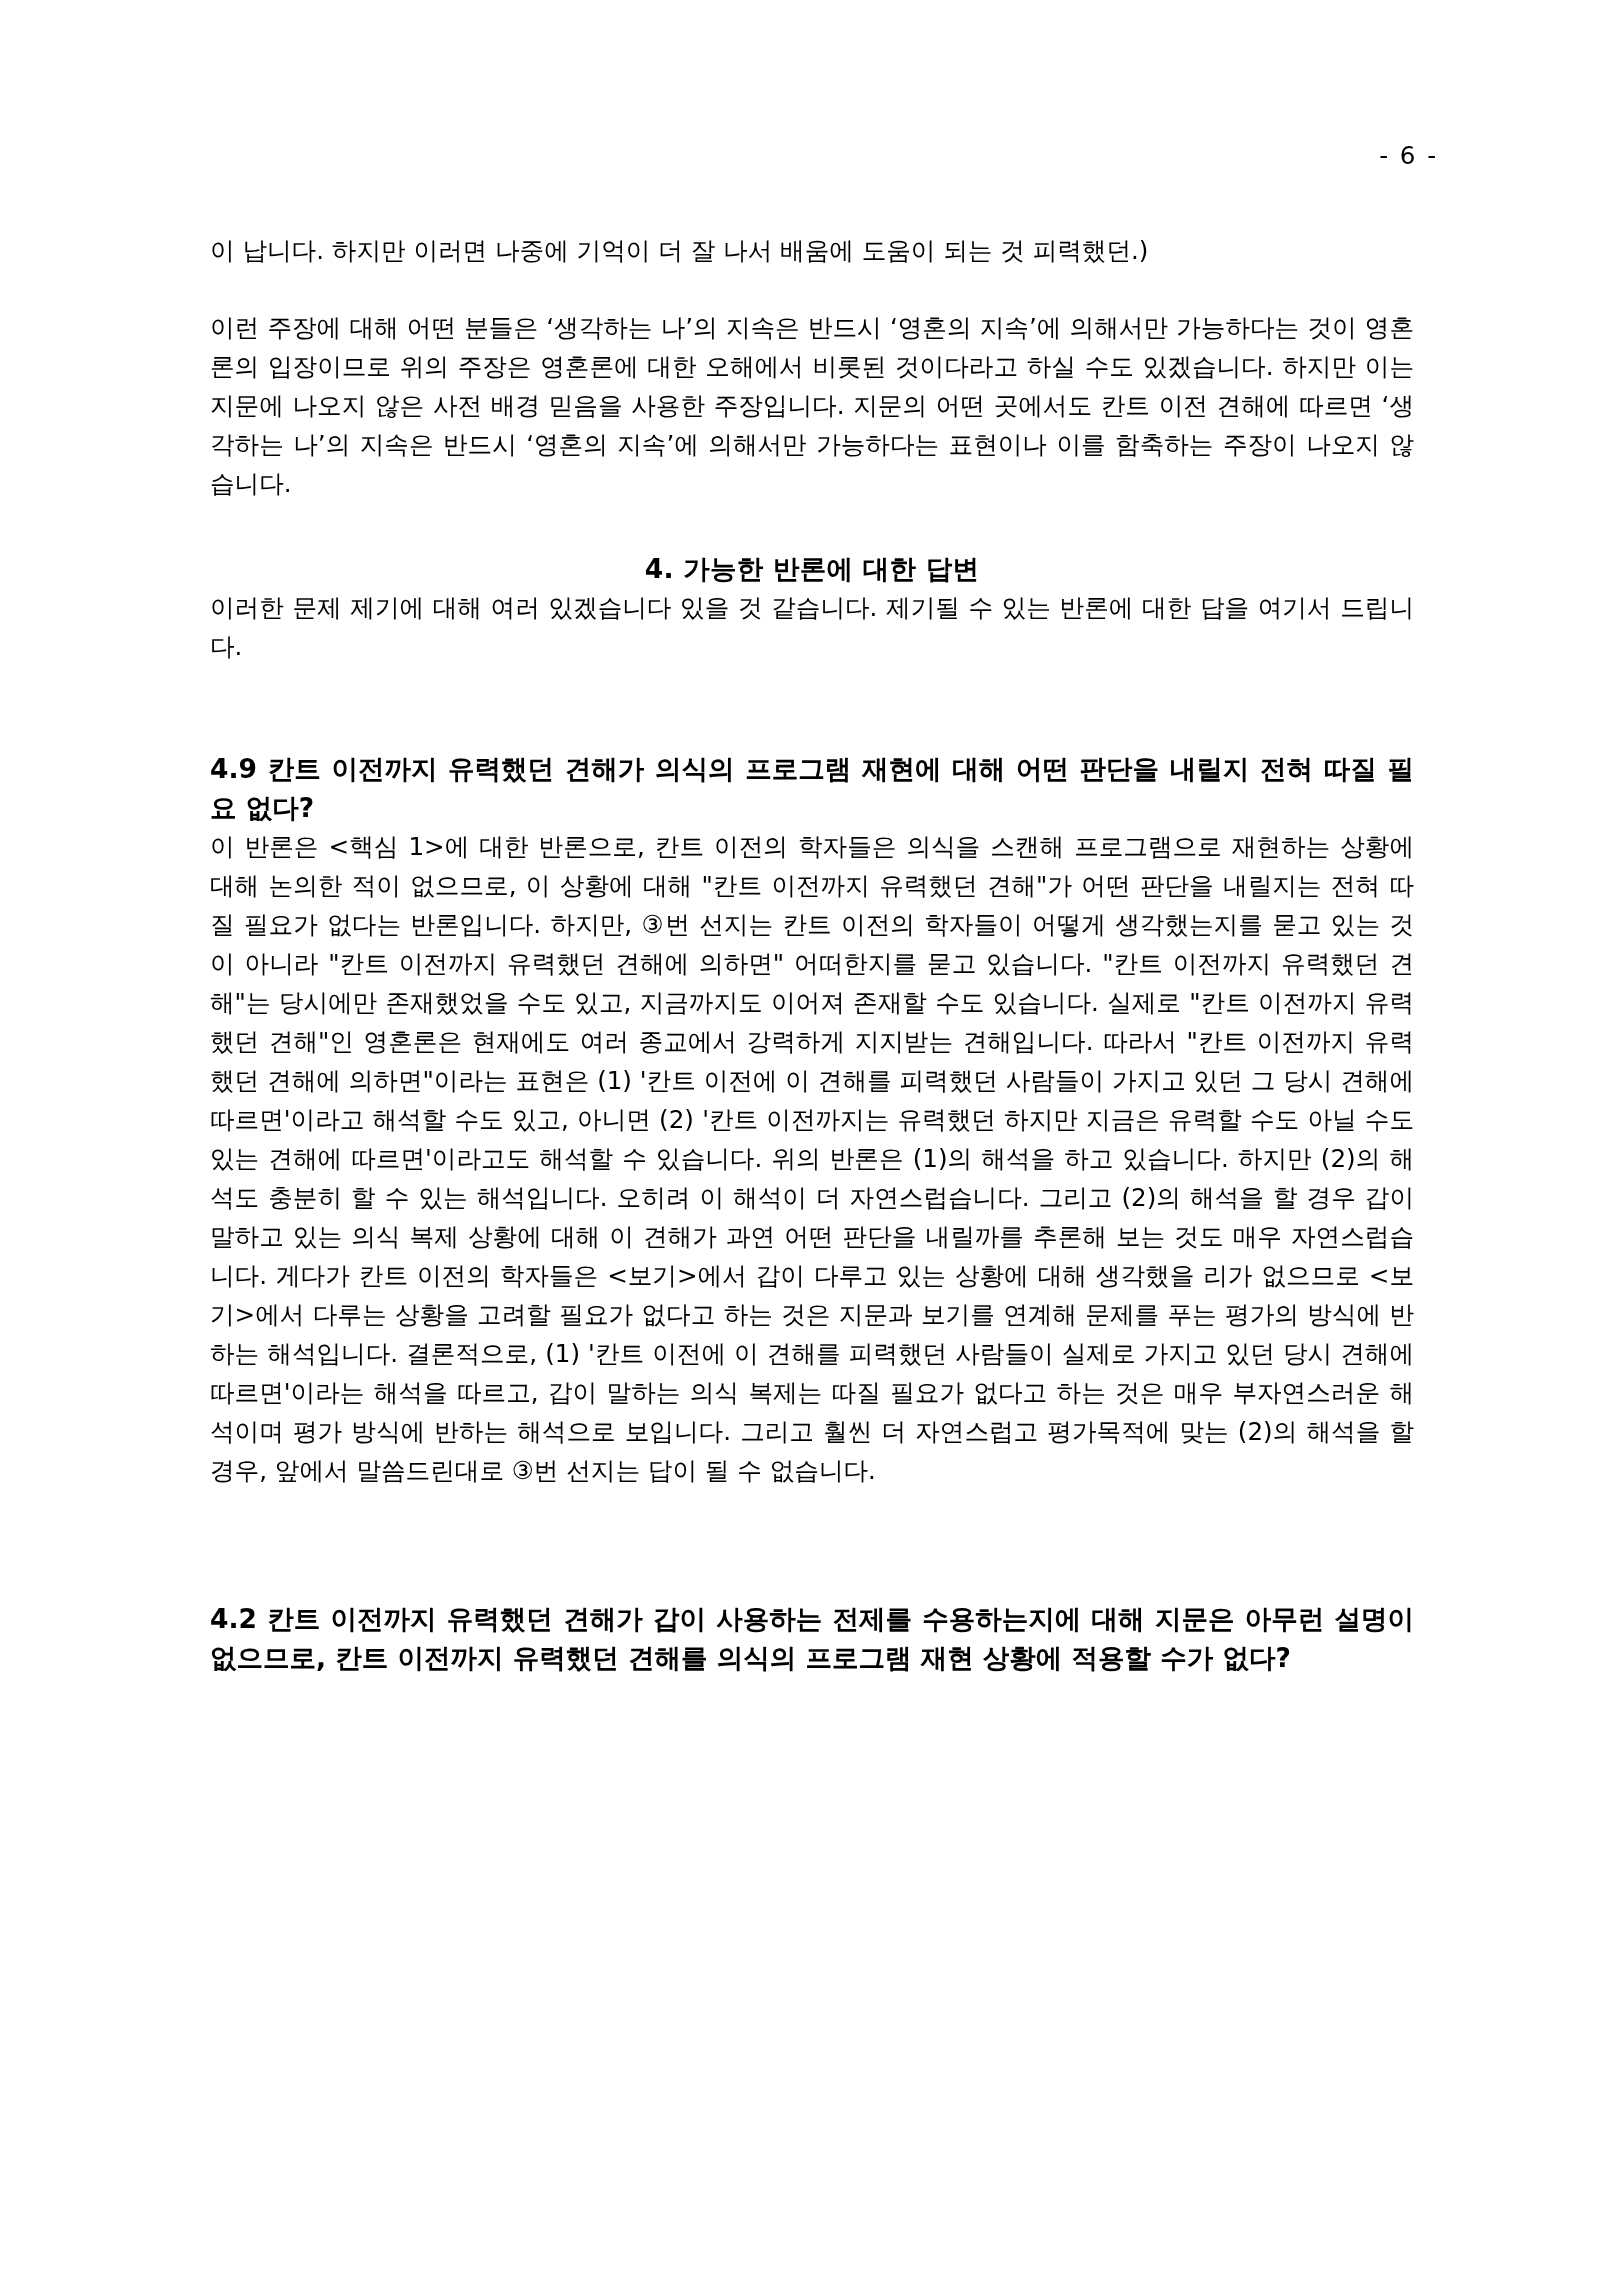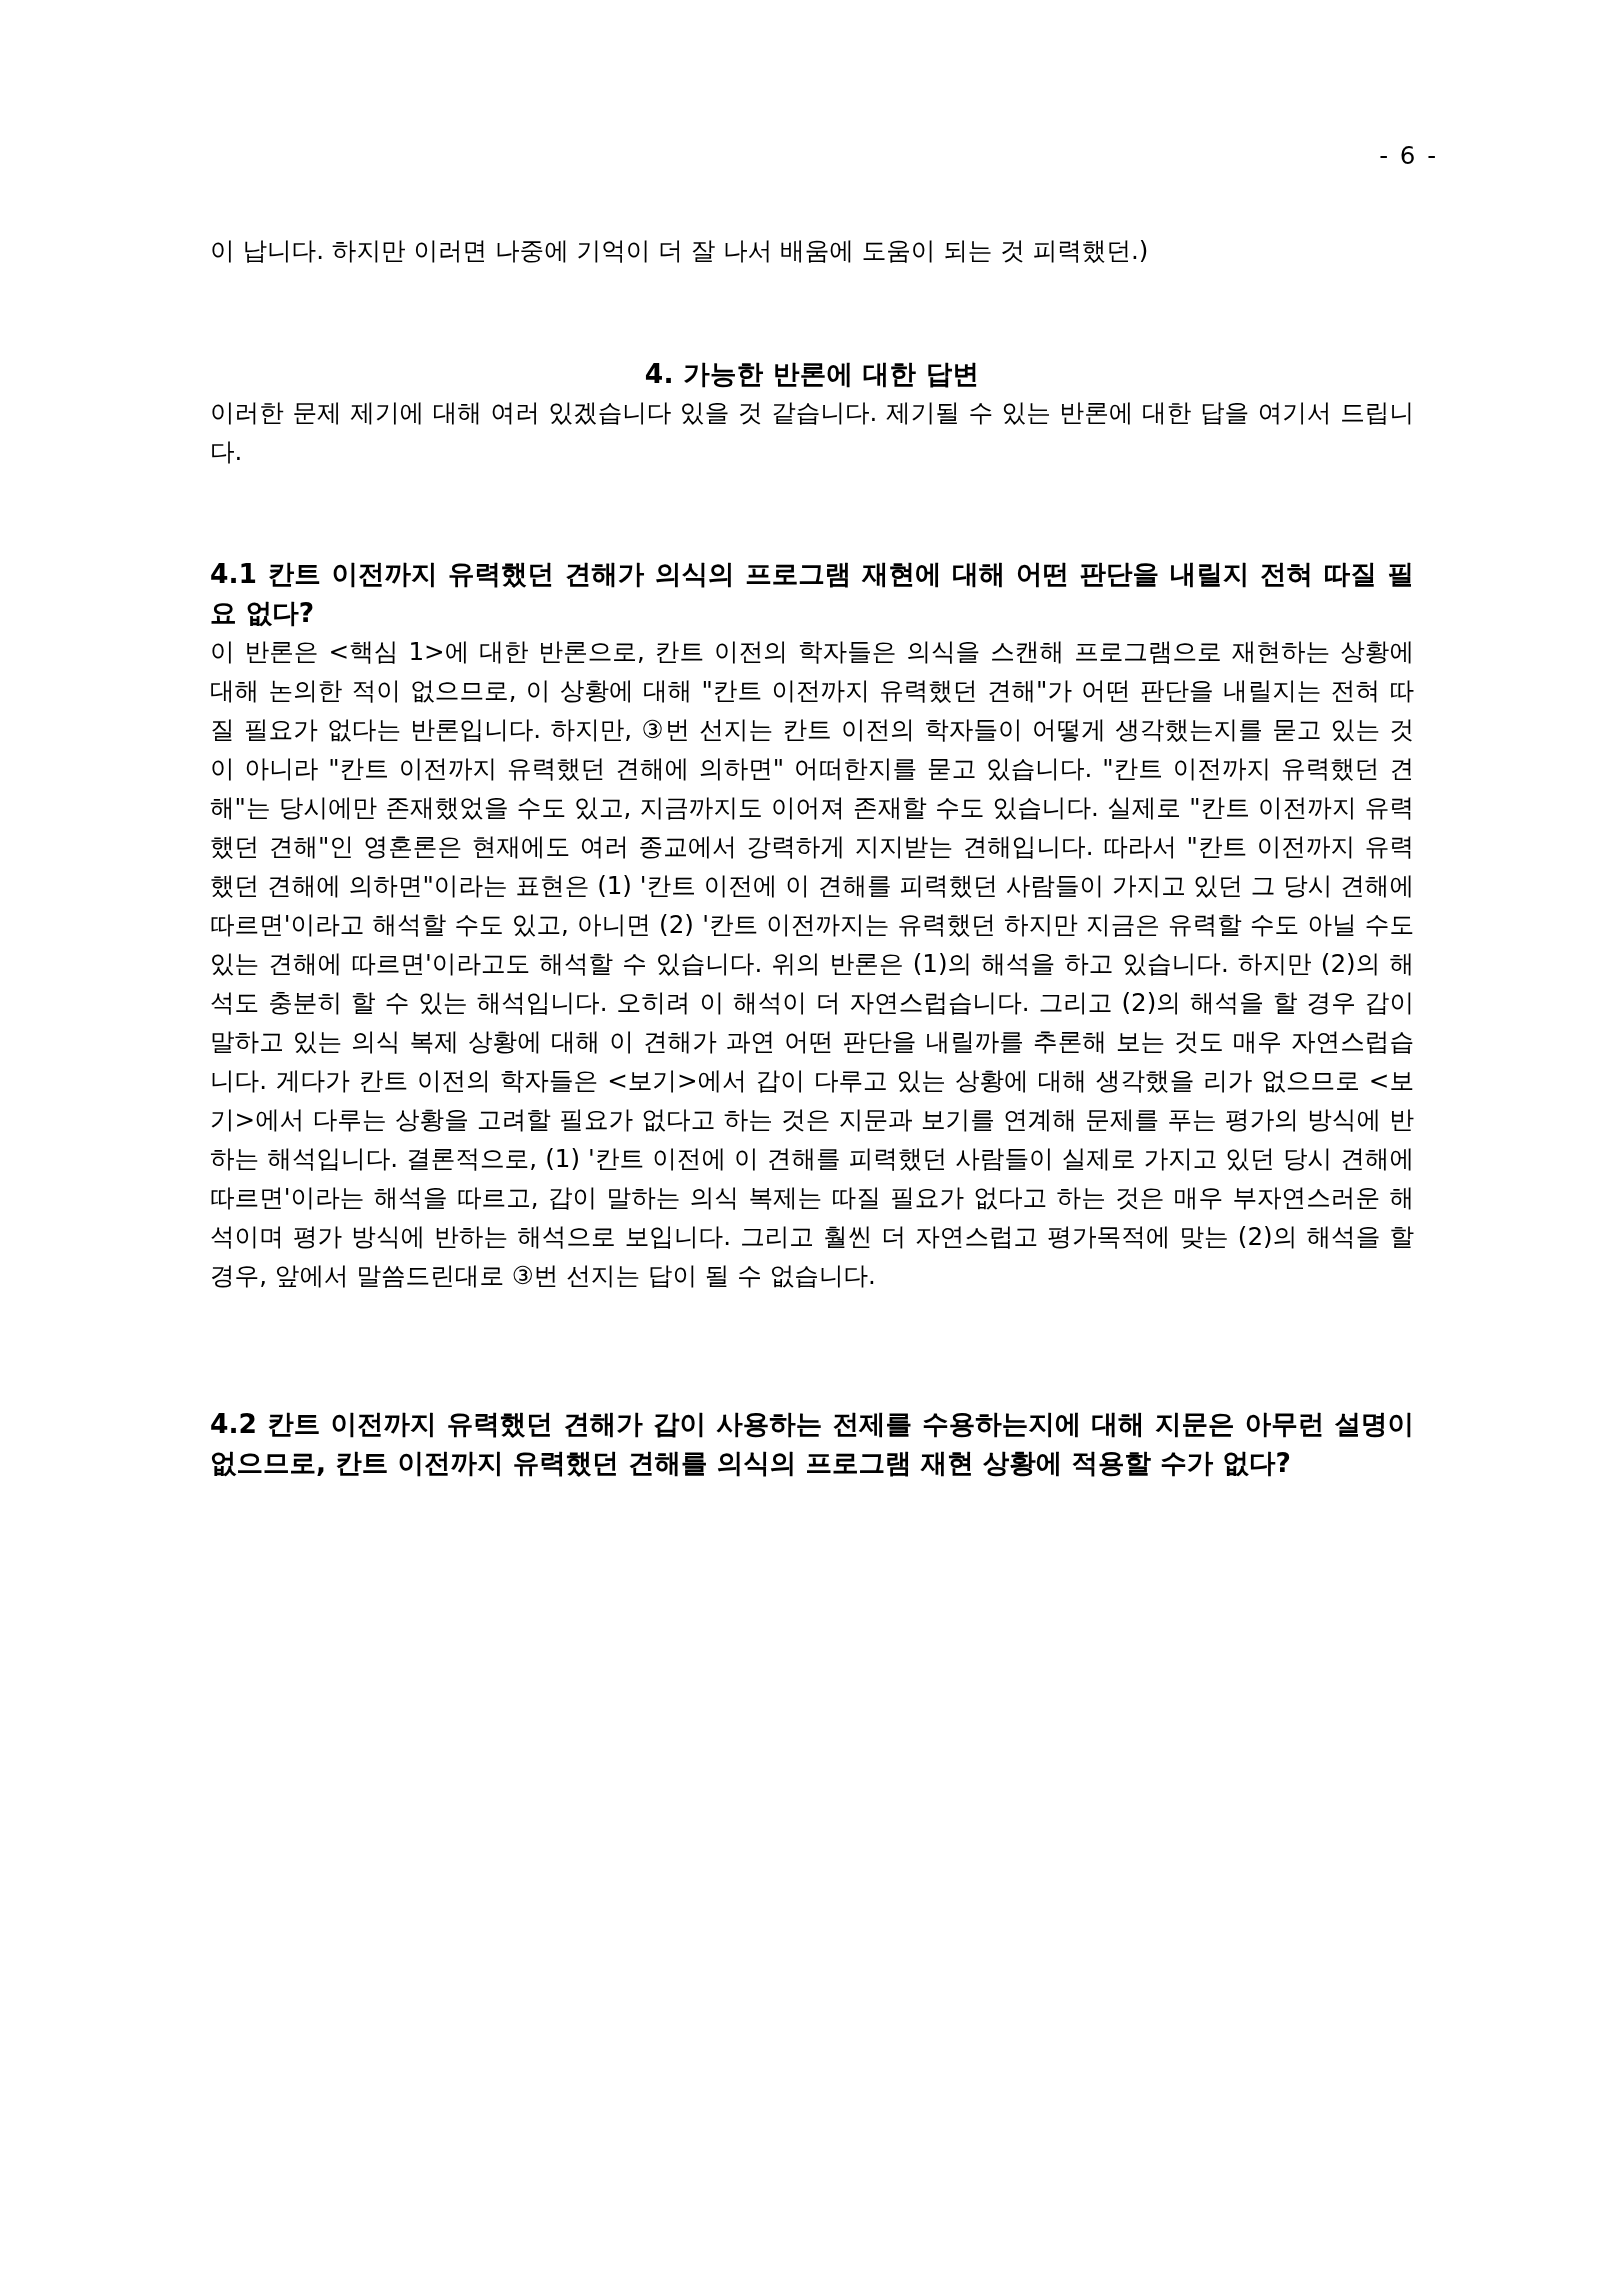--- a/index.html
+++ b/index.html
@@ -77,30 +77,31 @@
 <div class="page">
 
   <div class="page-number">- 6 -</div>
 
   <div class="content">
 
     <p class="body">이 납니다. 하지만 이러면 나중에 기억이 더 잘 나서 배움에 도움이 되는 것 피력했던.)</p>
 
     <div class="gap-sm"></div>
 
+    <p class="body">이런 주장에 대해 어떤 분들은 ‘생각하는 나’의 지속은 반드시 ‘영혼의 지속’에 의해서만 가능하다는 것이 영혼론의 입장이므로 위의 주장은 영혼론에 대한 오해에서 비롯된 것이다라고 하실 수도 있겠습니다. 하지만 이는 지문에 나오지 않은 사전 배경 믿음을 사용한 주장입니다. 지문의 어떤 곳에서도 칸트 이전 견해에 따르면 ‘생각하는 나’의 지속은 반드시 ‘영혼의 지속’에 의해서만 가능하다는 표현이나 이를 함축하는 주장이 나오지 않습니다.</p>
 
     <div class="gap-md"></div>
 
     <h2 class="heading">4. 가능한 반론에 대한 답변</h2>
 
     <p class="body">이러한 문제 제기에 대해 여러 있겠습니다 있을 것 같습니다. 제기될 수 있는 반론에 대한 답을 여기서 드립니다.</p>
 
     <div class="gap-lg"></div>
 
-    <h3 class="subheading">4.1 칸트 이전까지 유력했던 견해가 의식의 프로그램 재현에 대해 어떤 판단을 내릴지 전혀 따질 필요 없다?</h3>
+    <h3 class="subheading">4.9 칸트 이전까지 유력했던 견해가 의식의 프로그램 재현에 대해 어떤 판단을 내릴지 전혀 따질 필요 없다?</h3>
 
     <p class="body">이 반론은 &lt;핵심 1&gt;에 대한 반론으로, 칸트 이전의 학자들은 의식을 스캔해 프로그램으로 재현하는 상황에 대해 논의한 적이 없으므로, 이 상황에 대해 "칸트 이전까지 유력했던 견해"가 어떤 판단을 내릴지는 전혀 따질 필요가 없다는 반론입니다. 하지만, ③번 선지는 칸트 이전의 학자들이 어떻게 생각했는지를 묻고 있는 것이 아니라 "칸트 이전까지 유력했던 견해에 의하면" 어떠한지를 묻고 있습니다. "칸트 이전까지 유력했던 견해"는 당시에만 존재했었을 수도 있고, 지금까지도 이어져 존재할 수도 있습니다. 실제로 "칸트 이전까지 유력했던 견해"인 영혼론은 현재에도 여러 종교에서 강력하게 지지받는 견해입니다. 따라서 "칸트 이전까지 유력했던 견해에 의하면"이라는 표현은 (1) '칸트 이전에 이 견해를 피력했던 사람들이 가지고 있던 그 당시 견해에 따르면'이라고 해석할 수도 있고, 아니면 (2) '칸트 이전까지는 유력했던 하지만 지금은 유력할 수도 아닐 수도 있는 견해에 따르면'이라고도 해석할 수 있습니다. 위의 반론은 (1)의 해석을 하고 있습니다. 하지만 (2)의 해석도 충분히 할 수 있는 해석입니다. 오히려 이 해석이 더 자연스럽습니다. 그리고 (2)의 해석을 할 경우 갑이 말하고 있는 의식 복제 상황에 대해 이 견해가 과연 어떤 판단을 내릴까를 추론해 보는 것도 매우 자연스럽습니다. 게다가 칸트 이전의 학자들은 &lt;보기&gt;에서 갑이 다루고 있는 상황에 대해 생각했을 리가 없으므로 &lt;보기&gt;에서 다루는 상황을 고려할 필요가 없다고 하는 것은 지문과 보기를 연계해 문제를 푸는 평가의 방식에 반하는 해석입니다. 결론적으로, (1) '칸트 이전에 이 견해를 피력했던 사람들이 실제로 가지고 있던 당시 견해에 따르면'이라는 해석을 따르고, 갑이 말하는 의식 복제는 따질 필요가 없다고 하는 것은 매우 부자연스러운 해석이며 평가 방식에 반하는 해석으로 보입니다. 그리고 훨씬 더 자연스럽고 평가목적에 맞는 (2)의 해석을 할 경우, 앞에서 말씀드린대로 ③번 선지는 답이 될 수 없습니다.</p>
 
     <div class="gap-xl"></div>
 
     <h3 class="subheading">4.2 칸트 이전까지 유력했던 견해가 갑이 사용하는 전제를 수용하는지에 대해 지문은 아무런 설명이 없으므로, 칸트 이전까지 유력했던 견해를 의식의 프로그램 재현 상황에 적용할 수가 없다?</h3>
 
 
   </div>
 </div>

